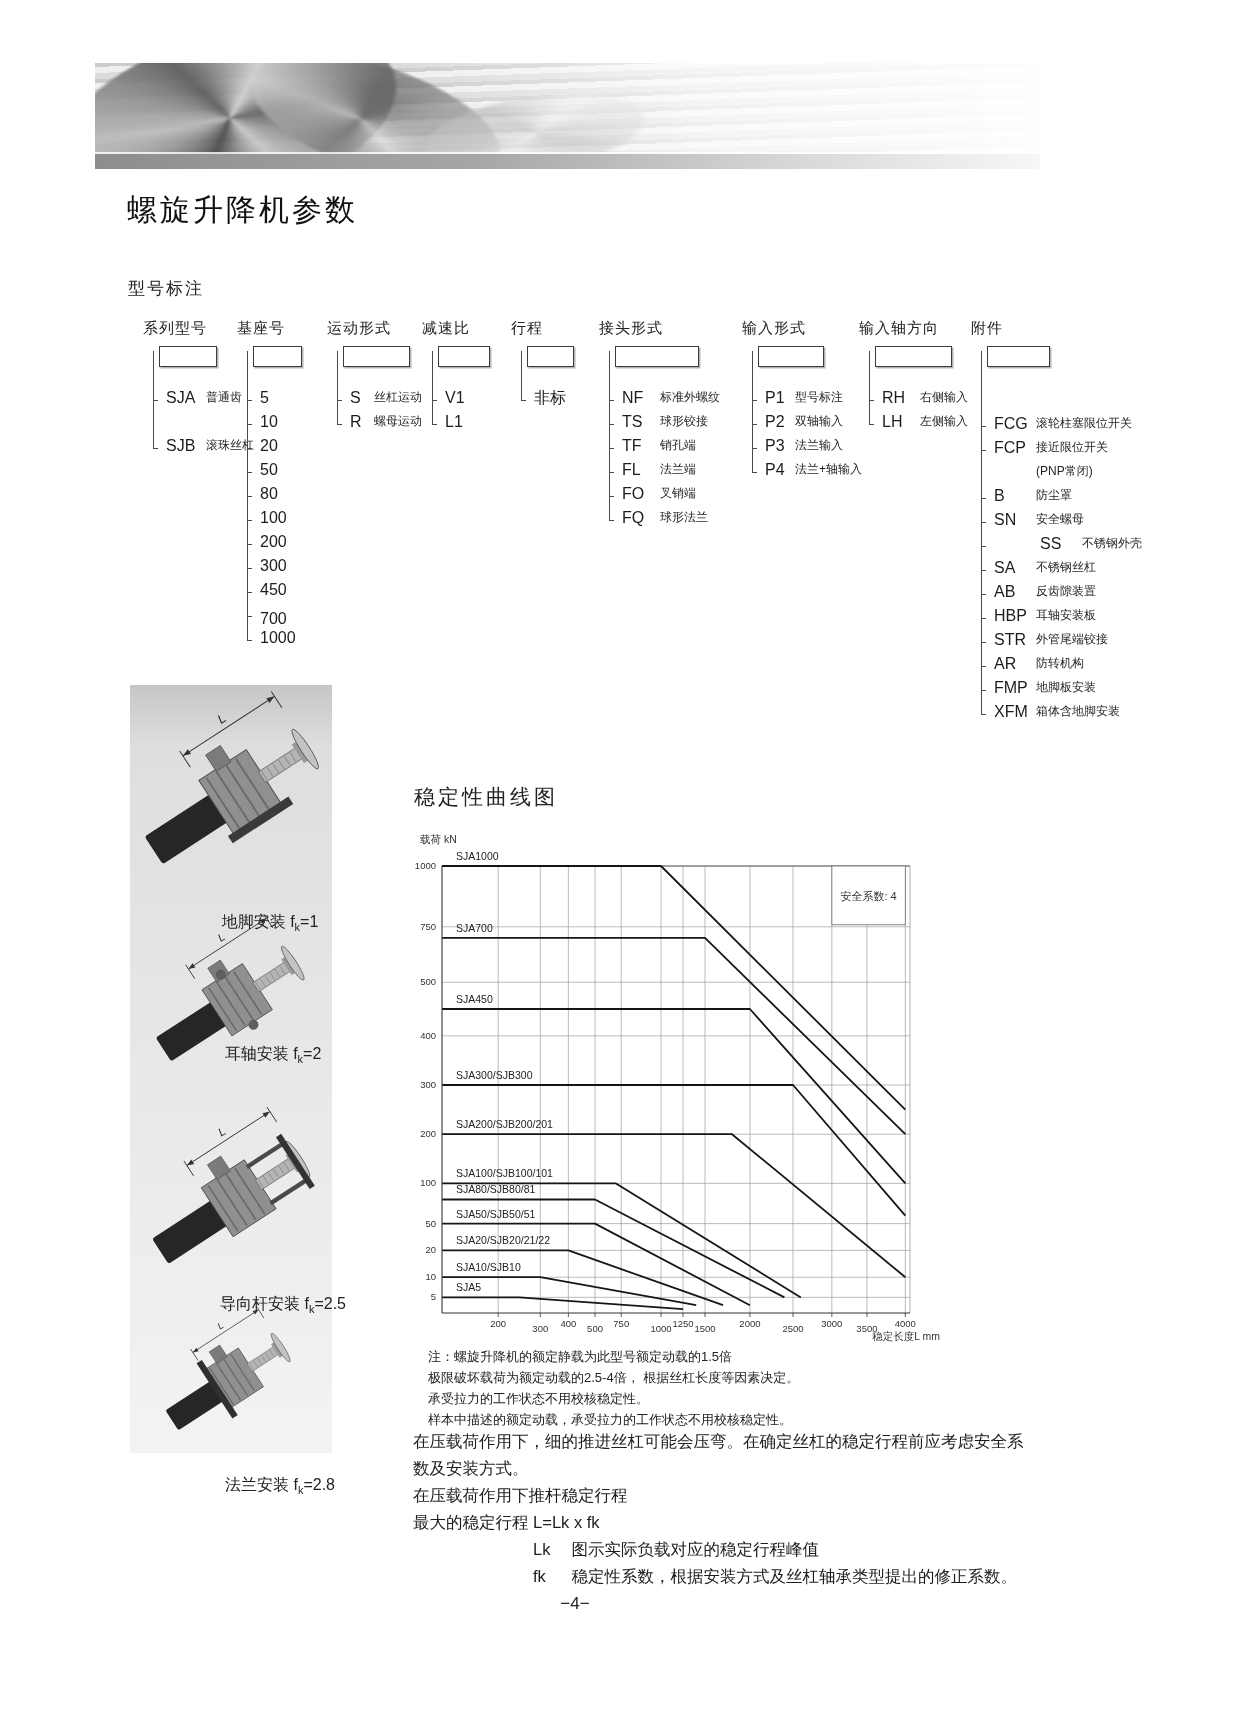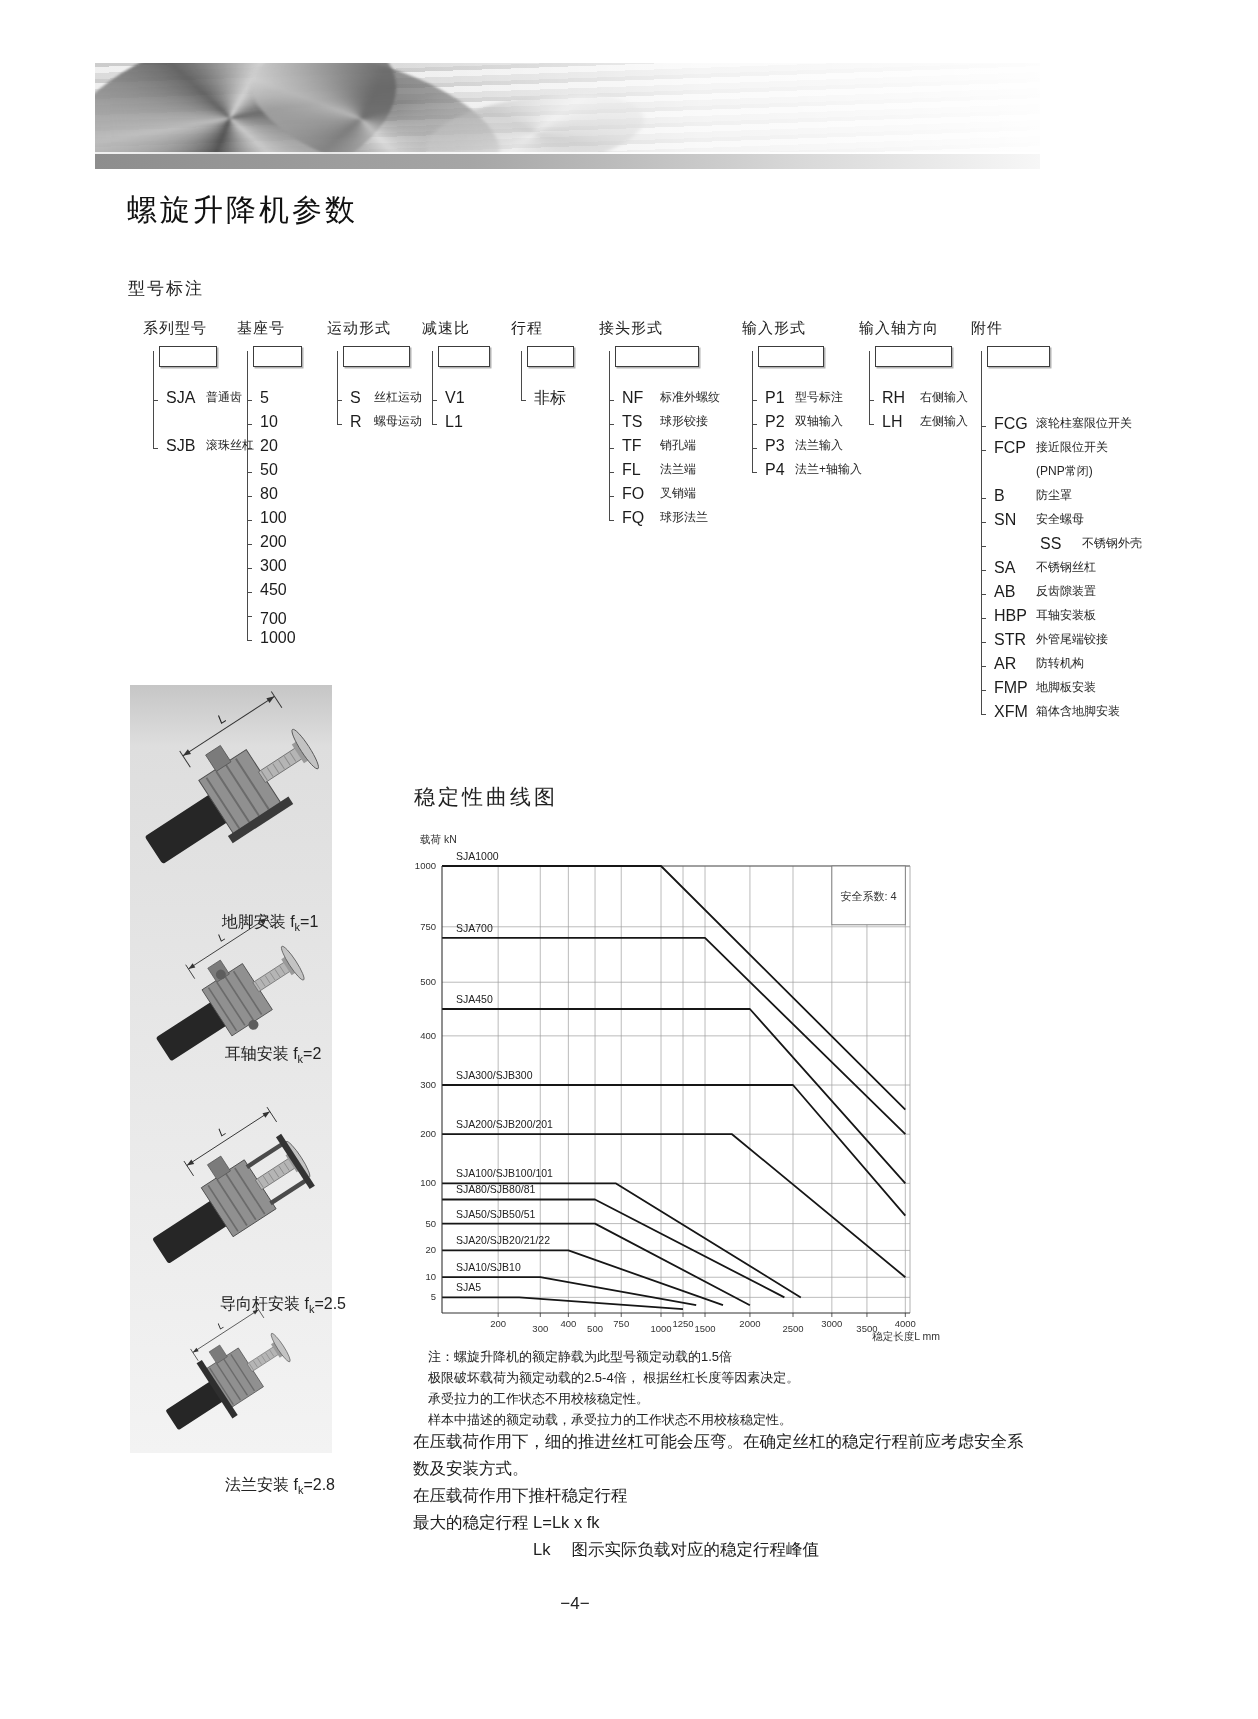--- a/index.html
+++ b/index.html
@@ -421,16 +421,20 @@
   </div>
 
   <div class="stability">
     <div>在压载荷作用下，细的推进丝杠可能会压弯。在确定丝杠的稳定行程前应考虑安全系数及安装方式。</div>
     <div>在压载荷作用下推杆稳定行程</div>
     <div>最大的稳定行程 L=Lk x fk</div>
     <div class="def">
       <span class="term">Lk</span>
       <span>图示实际负载对应的稳定行程峰值</span>
     </div>
+    <div class="def">
+      <span class="term">fk</span>
+      <span>稳定性系数，根据安装方式及丝杠轴承类型提出的修正系数。</span>
+    </div>
   </div>
 
   <div class="page-num">−4−</div>
 </div>
 
 </body></html>

